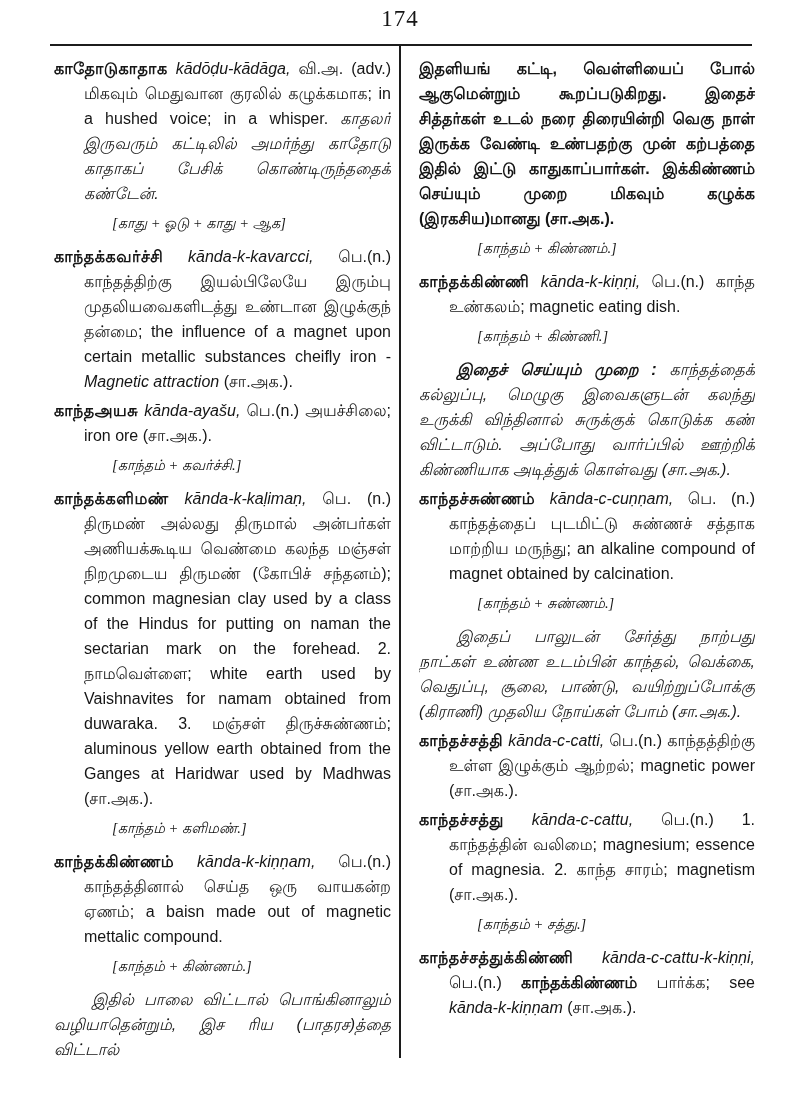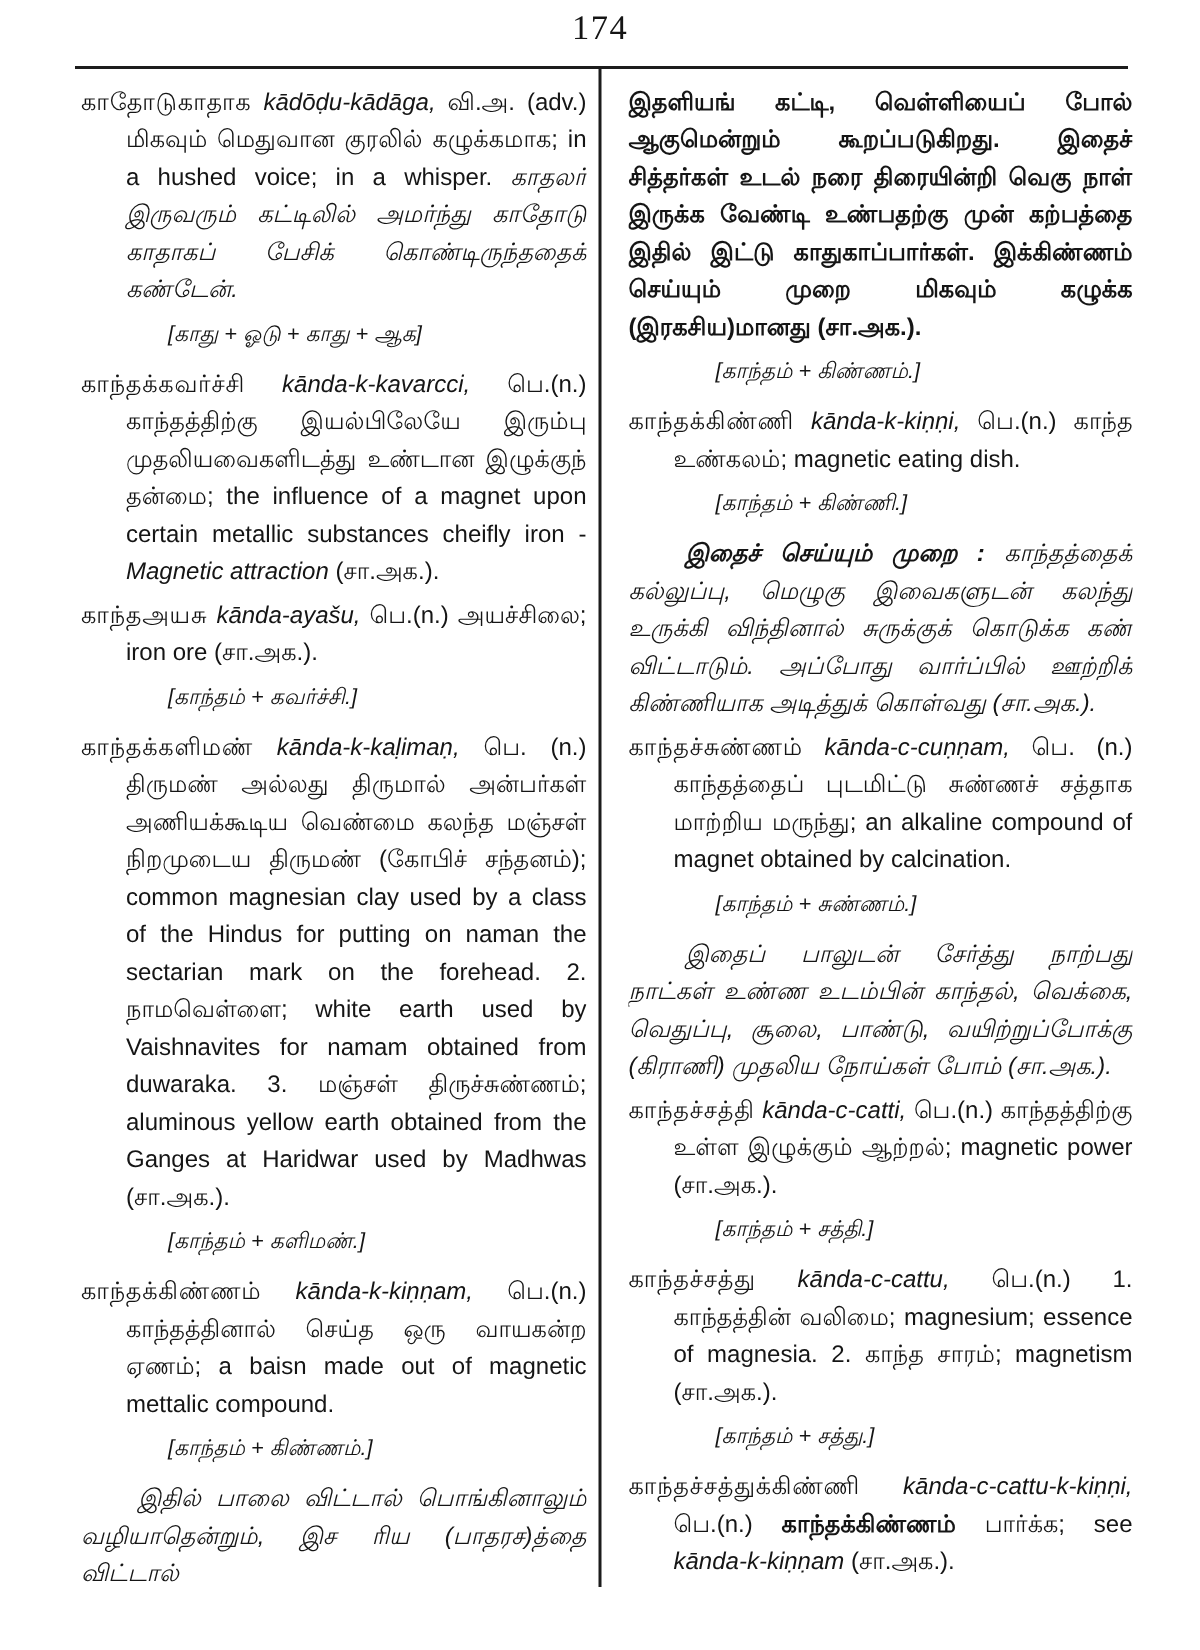--- a/index.html
+++ b/index.html
@@ -44,30 +44,31 @@
     overflow: hidden;
     height: 1030px;
   }
   .col.left  { left: 54px;  width: 337px; }
   .col.right { left: 419px; width: 336px; }
   .entry {
     margin: 0 0 4px 0;
     padding-left: 30px;
     text-indent: -30px;
   }
-  .hw  { font-weight: normal; letter-spacing: 0.5px; }
+  .hw  { font-weight: bold; letter-spacing: 0.5px; }
   .tr  { font-style: italic; }
   .em  { font-style: italic; }
   .bold { font-weight: bold; }
   .ety {
     font-style: italic;
     font-size: 14.5px;
     line-height: 24px;
     margin: 5px 0 9px 58px;
     text-align: left;
+    font-family: Liberation Serif, serif;
   }
   .note {
     margin: 0 0 4px 0;
     text-indent: 38px;
     font-style: italic;
   }
   .cont {
     margin: 0 0 4px 0;
     font-weight: bold;
   }
@@ -153,21 +154,20 @@
     </p>
     <p class="ety">[காந்தம் + சுண்ணம்.]</p>
     <p class="note">இதைப் பாலுடன் சேர்த்து நாற்பது நாட்கள் உண்ண உடம்பின் காந்தல், வெக்கை, வெதுப்பு, சூலை, பாண்டு, வயிற்றுப்போக்கு (கிராணி) முதலிய நோய்கள் போம் (சா.அக.).</p>
 
     <p class="entry">
       <span class="hw">காந்தச்சத்தி</span>
       <span class="tr">kānda-c-catti,</span>
       <span class="pos">பெ.(n.)</span>
       <span>காந்தத்திற்கு உள்ள இழுக்கும் ஆற்றல்; magnetic power (சா.அக.).</span>
     </p>
-    <p class="ety">[காந்தம் + சத்தி.]</p>
 
     <p class="entry">
       <span class="hw">காந்தச்சத்து</span>
       <span class="tr">kānda-c-cattu,</span>
       <span class="pos">பெ.(n.)</span>
       <span>1. காந்தத்தின் வலிமை; magnesium; essence of magnesia. 2. காந்த சாரம்; magnetism (சா.அக.).</span>
     </p>
     <p class="ety">[காந்தம் + சத்து.]</p>
 
     <p class="entry">

